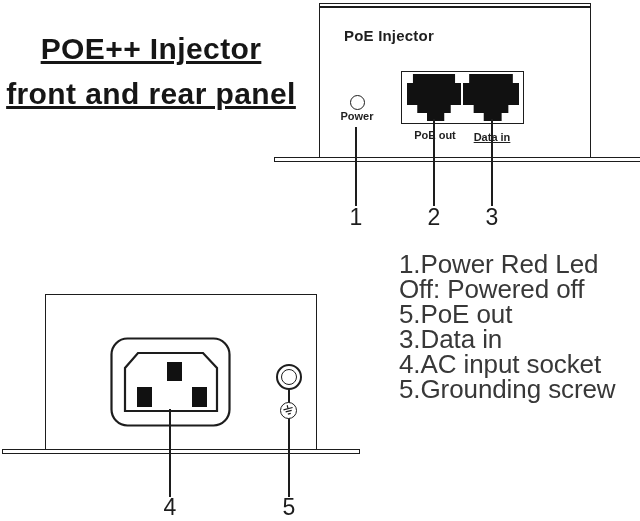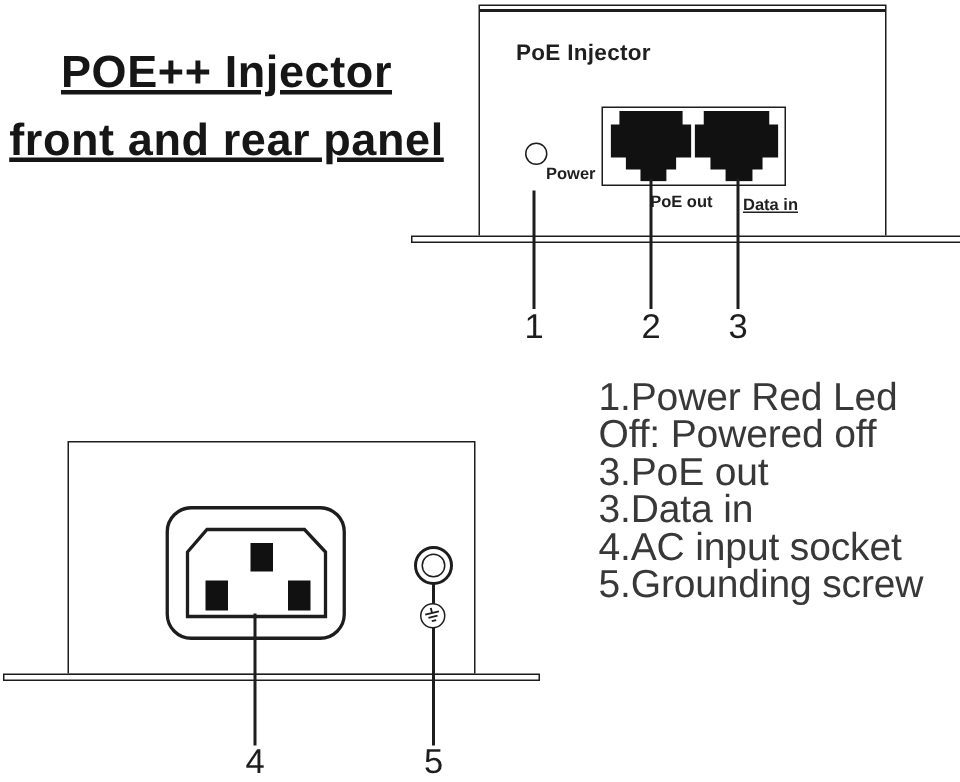--- a/index.html
+++ b/index.html
@@ -12,21 +12,21 @@
   
   .panel{border:1.6px solid #1d1d1d;background:#fff;text-align:center;}
   .flange{border:1.4px solid #1d1d1d;background:#fff;}
   .vline{width:2px;background:#1d1d1d;}
   .callout-num{width:40px;text-align:center;font-size:23px;font-weight:400;color:#1d1d1d;}
   
   .fp{left:319px;top:3px;width:270px;height:154px;}
   .fp-topline{left:0;right:0;top:2px;height:1.6px;background:#1d1d1d;}
   .fp-label{left:24px;top:23px;font-size:15px;font-weight:600;letter-spacing:.2px;color:#1f1f1f;}
   .led{left:350px;top:95px;width:13px;height:13px;border:1.6px solid #1d1d1d;border-radius:50%;background:#fff;}
-  .small-label{width:80px;text-align:right;font-size:11px;font-weight:700;color:#1f1f1f;}
+  .small-label{width:80px;text-align:center;font-size:11px;font-weight:700;color:#1f1f1f;}
   .bezel{left:401px;top:71px;width:121px;height:51px;border:1.6px solid #1d1d1d;background:#fff;}
   .jack{position:absolute;top:2px;height:47px;background:#111;
         clip-path:polygon(11% 0%,89% 0%,89% 19%,100% 19%,100% 66%,81% 66%,81% 83%,69% 83%,
                           69% 100%,37% 100%,37% 83%,19% 83%,19% 66%,0% 66%,0% 19%,11% 19%);}
   
   .rp{left:45px;top:294px;width:270px;height:154px;}
   .rp-title{left:100px;top:300px;width:142px;text-align:center;font-weight:700;
             font-size:16px;line-height:16px;color:#1a1a1a;}
   .ring-outer{left:276px;top:364px;width:22px;height:22px;border:2px solid #1d1d1d;border-radius:50%;
               display:flex;align-items:center;justify-content:center;background:#fff;}
@@ -96,19 +96,19 @@
       <line x1="4.0" y1="8.8" x2="7.0" y2="8.8" stroke="#1d1d1d" stroke-width="1.2"></line>
     </svg>
   </div>
 
   <div class="abs callout-num" style="left:150px;top:494px;">4</div>
   <div class="abs callout-num" style="left:269px;top:494px;">5</div>
 
   <div class="abs legend">
     <div>1.Power Red Led</div>
     <div>Off: Powered off</div>
-    <div>3.PoE out</div>
+    <div>5.PoE out</div>
     <div>3.Data in</div>
     <div>4.AC input socket</div>
     <div>5.Grounding screw</div>
   </div>
 
 </div>
 
 </body></html>

